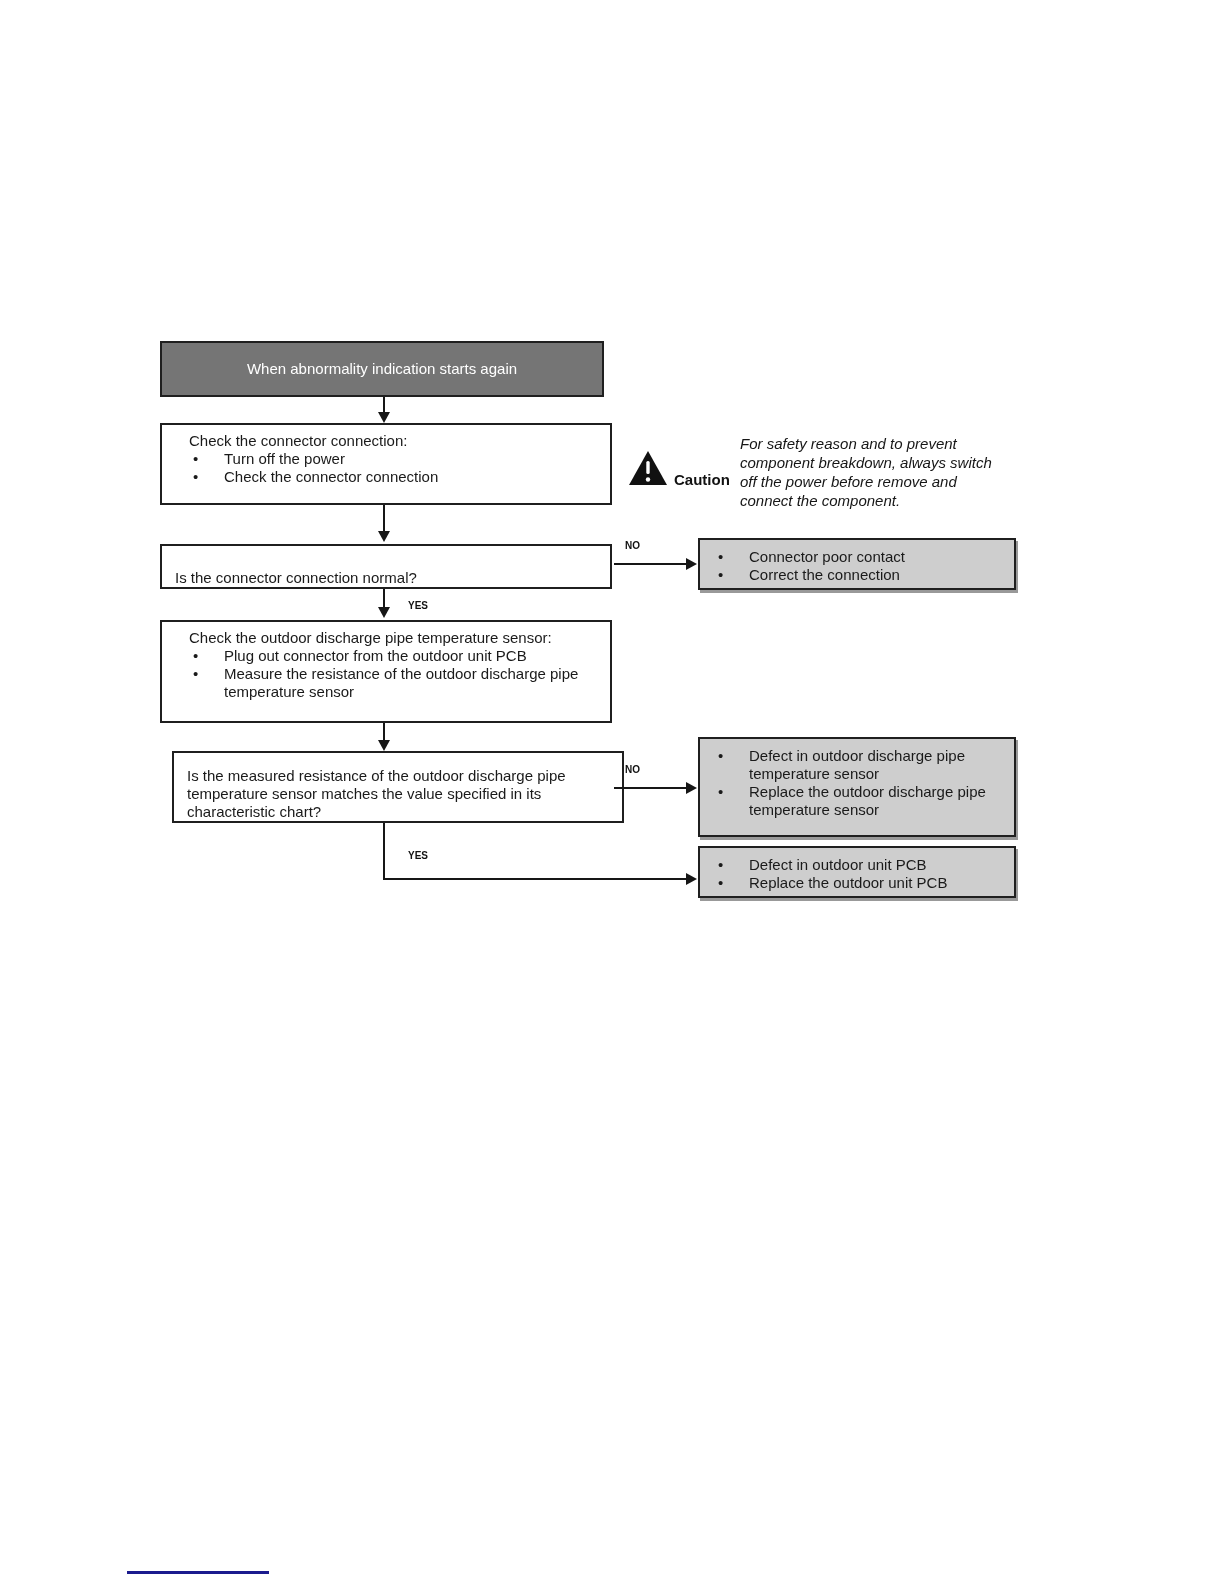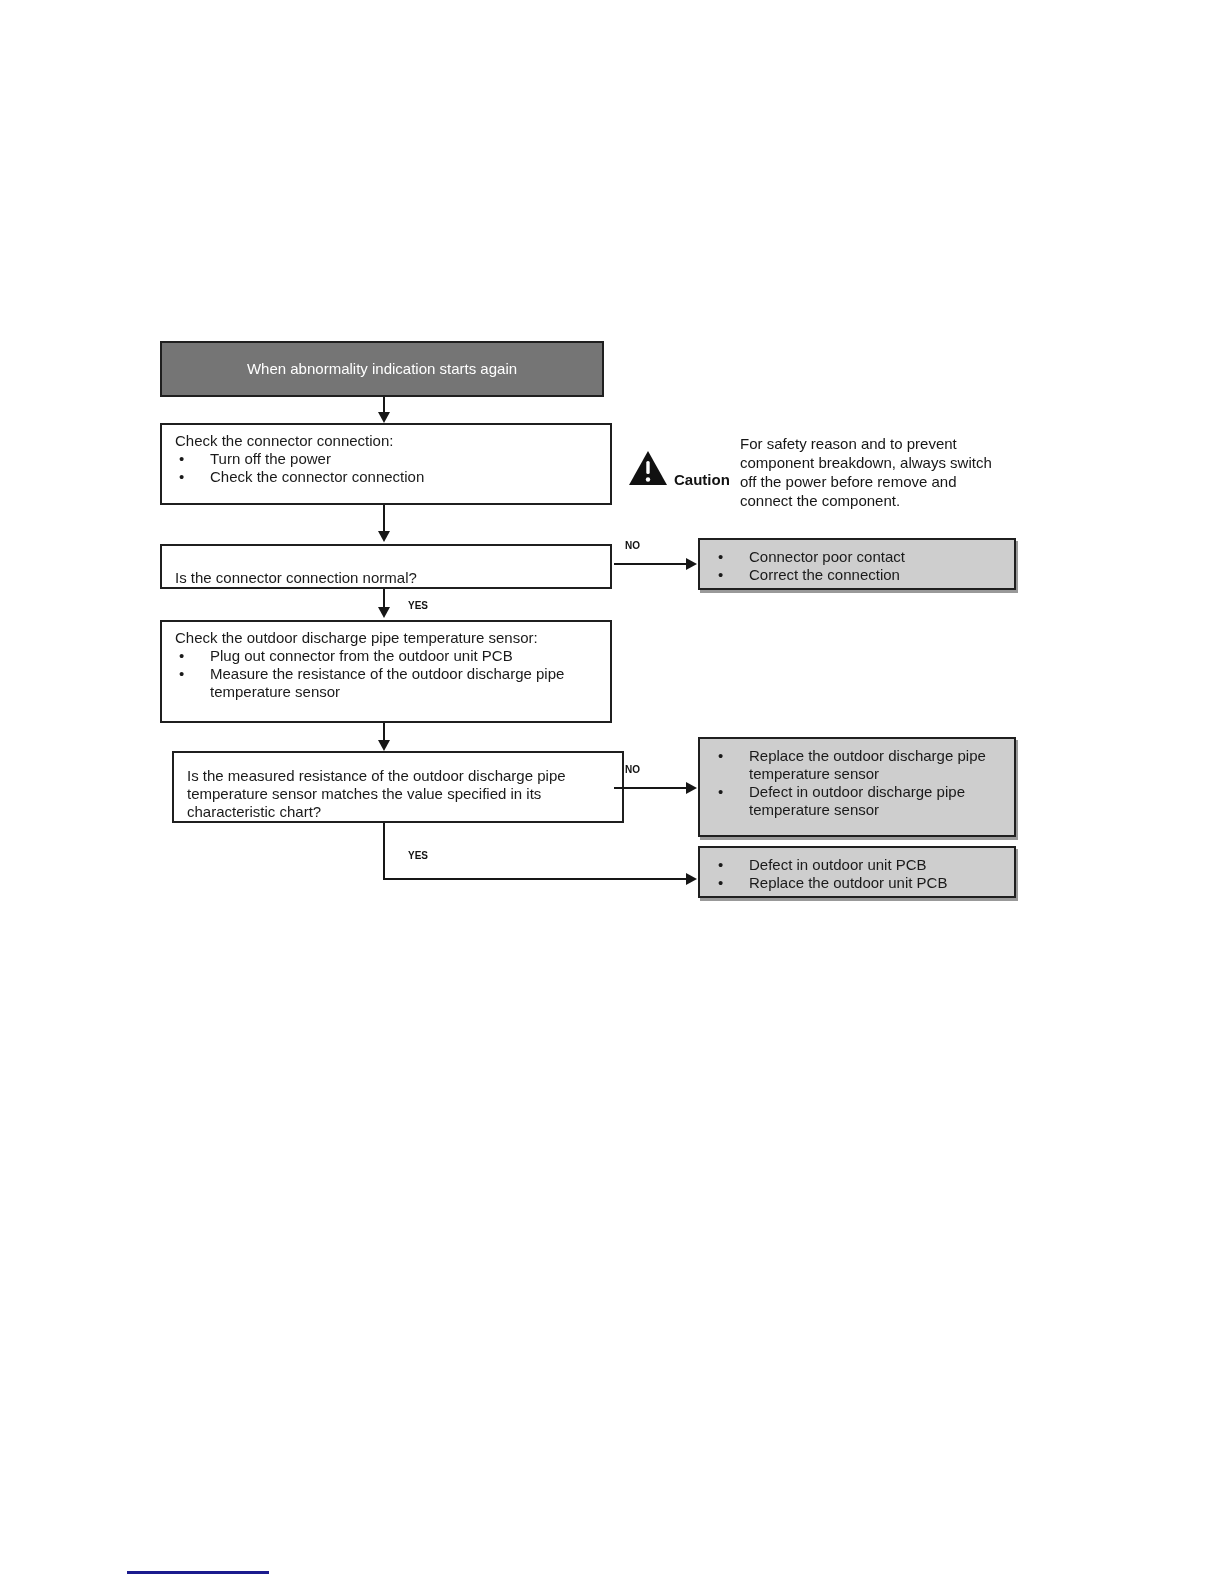--- a/index.html
+++ b/index.html
@@ -26,21 +26,21 @@
   .node.start {
     background: #757575;
     color: #ffffff;
     display: flex;
     align-items: center;
     justify-content: center;
     text-align: center;
   }
   .node.process {
     background: #ffffff;
-    padding: 7px 10px 0 13px;
+    padding: 7px 10px 0 27px;
   }
   .node.decision {
     background: #ffffff;
     padding: 7px 8px 0 13px;
     display: flex;
     align-items: flex-end;
   }
   .node.result {
     background: #cecece;
     box-shadow: 2px 3px 0 rgba(0,0,0,0.40);
@@ -80,21 +80,21 @@
   }
 
   
   .caution-icon { position: absolute; left: 628px; top: 450px; width: 40px; height: 36px; }
   .caution-label {
     position: absolute; left: 674px; top: 471px;
     font-size: 15px; font-weight: bold; color: #111111;
   }
   .caution-text {
     position: absolute; left: 740px; top: 434px; width: 272px;
-    font-size: 15px; line-height: 19px; color: #161616;
+    font-size: 15px; line-height: 19px; color: #161616; font-style: italic;
   }
 
   
   .footer-rule {
     position: absolute; left: 127px; top: 1571px;
     width: 142px; height: 3px;
     background: #1b1b8e;
   }
 
   
@@ -184,25 +184,25 @@
     <span>Is the measured resistance of the outdoor discharge pipe temperature sensor matches the value specified in its characteristic chart?</span>
   </div>
 
   <div class="branch-label" style="left:625px; top:764px;">NO</div>
   <div class="hline" style="left:614px; top:787px; width:72px;"></div>
   <div class="head-right" style="left:686px; top:782px;"></div>
 
   <div class="node result" id="node-res2">
     <div class="bullet-row">
       <span class="bullet"></span>
+      <span class="btxt" style="max-width:242px;">Defect in outdoor discharge pipe temperature sensor</span>
+    </div>
+    <div class="bullet-row">
+      <span class="bullet"></span>
       <span class="btxt" style="max-width:242px;">Replace the outdoor discharge pipe temperature sensor</span>
-    </div>
-    <div class="bullet-row">
-      <span class="bullet"></span>
-      <span class="btxt" style="max-width:242px;">Defect in outdoor discharge pipe temperature sensor</span>
     </div>
   </div>
 
   <div class="vline" style="left:383px; top:823px; height:57px;"></div>
   <div class="hline" style="left:383px; top:878px; width:303px;"></div>
   <div class="head-right" style="left:686px; top:873px;"></div>
   <div class="branch-label" style="left:408px; top:850px;">YES</div>
 
   <div class="node result" id="node-res3">
     <div class="bullet-row">

